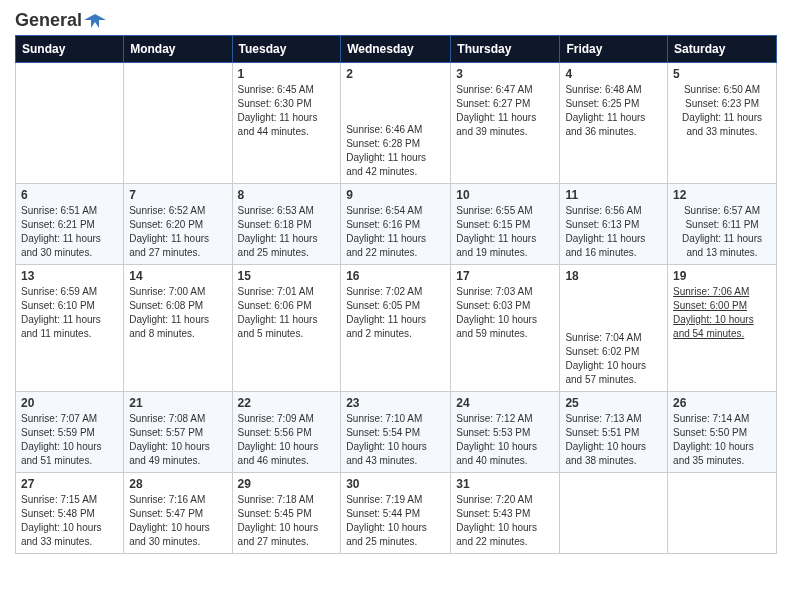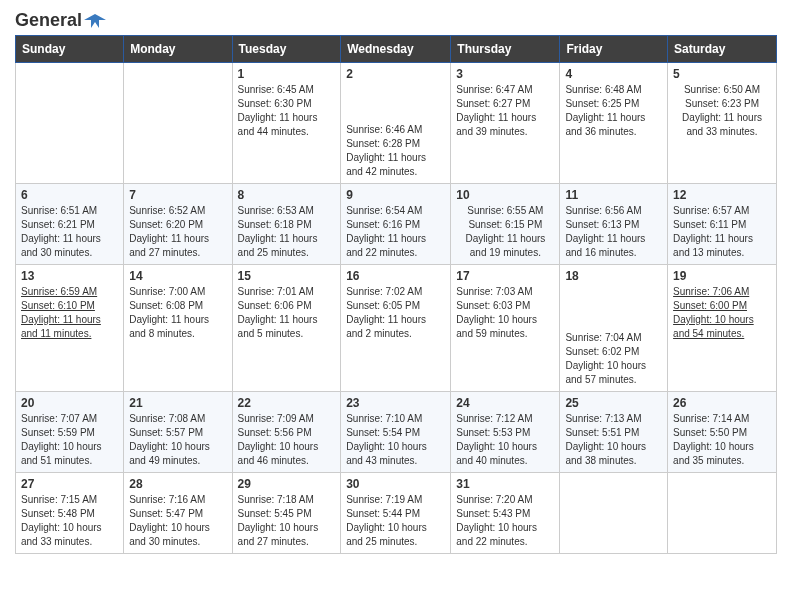--- a/index.html
+++ b/index.html
@@ -44,21 +44,21 @@
       font-size: 14px;
       color: #555;
       margin-top: 2px;
     }
     .calendar-table {
       width: 100%;
       border-collapse: collapse;
       font-size: 11px;
     }
     .calendar-table th {
-      background: #404040;
+      background: #0f172a;
       color: #fff;
       text-align: left;
       padding: 6px 6px;
       font-size: 12px;
       border: 1px solid #2a5a9f;
     }
     .calendar-table td {
       border: 1px solid #ccc;
       vertical-align: top;
       padding: 4px 5px;
@@ -171,41 +171,41 @@
 Daylight: 11 hours and 25 minutes.</div>
           </td>
           <td>
             <div class="cell-day">9</div>
             <div class="cell-info" style="white-space: pre-line;">Sunrise: 6:54 AM
 Sunset: 6:16 PM
 Daylight: 11 hours and 22 minutes.</div>
           </td>
           <td>
             <div class="cell-day">10</div>
-            <div class="cell-info" style="white-space: pre-line; text-align: center;">Sunrise: 6:55 AM
+            <div class="cell-info" style="white-space: pre-line;">Sunrise: 6:55 AM
 Sunset: 6:15 PM
 Daylight: 11 hours and 19 minutes.</div>
           </td>
           <td>
             <div class="cell-day">11</div>
             <div class="cell-info" style="white-space: pre-line;">Sunrise: 6:56 AM
 Sunset: 6:13 PM
 Daylight: 11 hours and 16 minutes.</div>
           </td>
           <td>
             <div class="cell-day">12</div>
-            <div class="cell-info" style="white-space: pre-line;">Sunrise: 6:57 AM
+            <div class="cell-info" style="white-space: pre-line; text-align: center;">Sunrise: 6:57 AM
 Sunset: 6:11 PM
 Daylight: 11 hours and 13 minutes.</div>
           </td>
         </tr>
         <tr>
           <td>
             <div class="cell-day">13</div>
-            <div class="cell-info" style="white-space: pre-line; text-decoration: underline;">Sunrise: 6:59 AM
+            <div class="cell-info" style="white-space: pre-line;">Sunrise: 6:59 AM
 Sunset: 6:10 PM
 Daylight: 11 hours and 11 minutes.</div>
           </td>
           <td>
             <div class="cell-day">14</div>
             <div class="cell-info" style="white-space: pre-line;">Sunrise: 7:00 AM
 Sunset: 6:08 PM
 Daylight: 11 hours and 8 minutes.</div>
           </td>
           <td>

